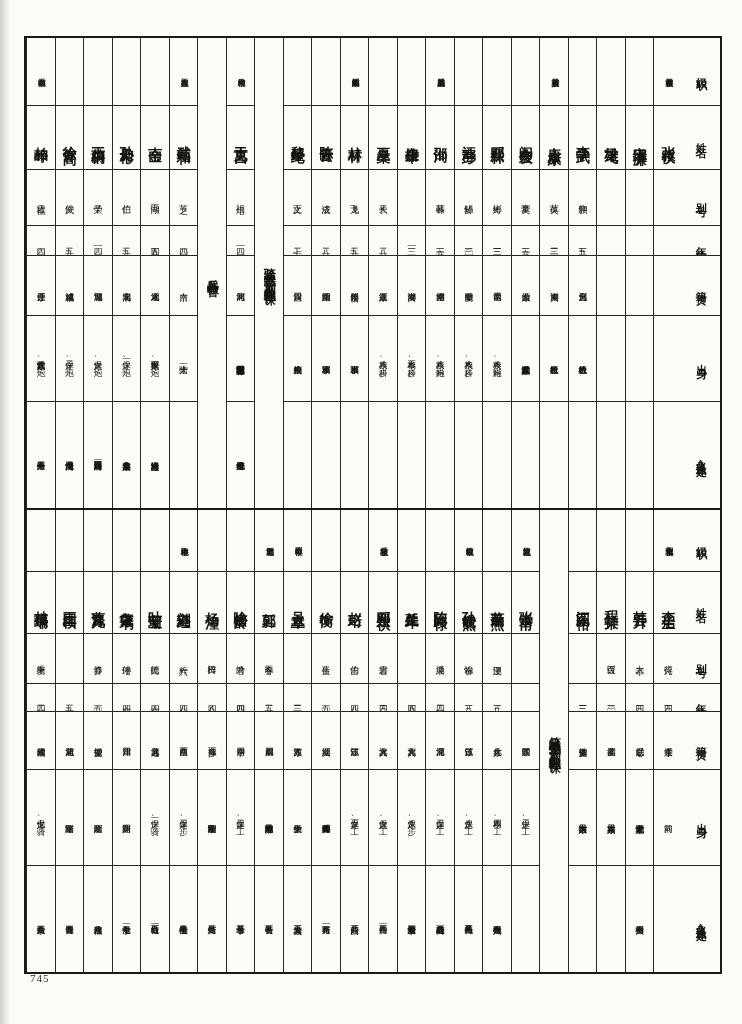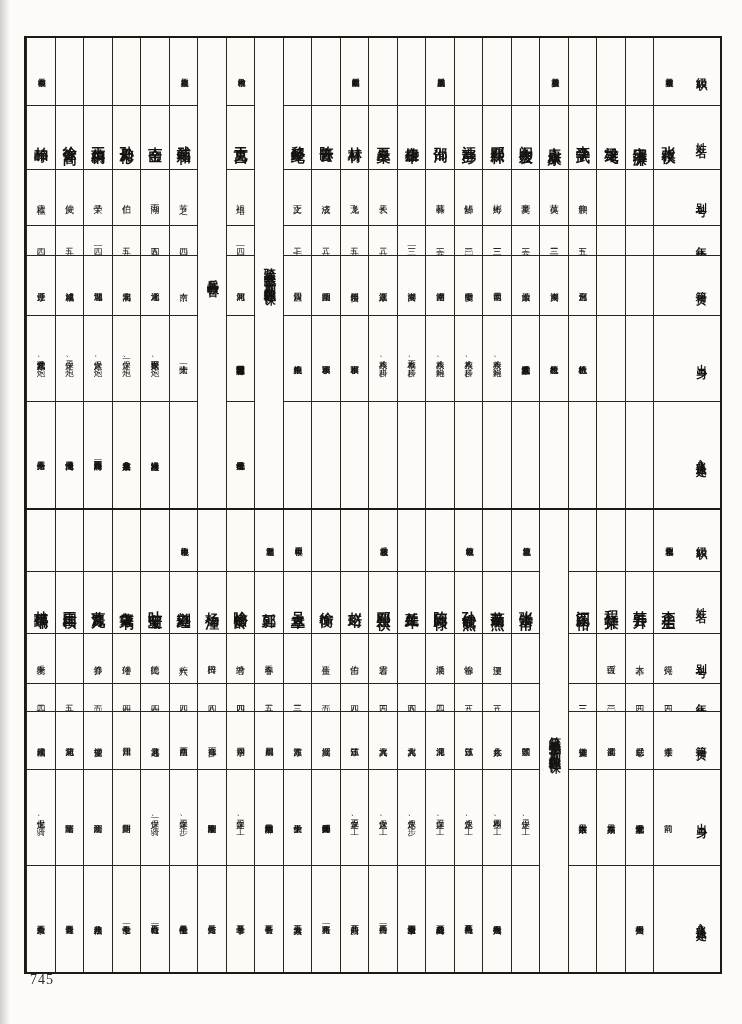--- a/index.html
+++ b/index.html
@@ -84,21 +84,21 @@
   .labels .cell .vtxt{font-size:11px;font-weight:700;letter-spacing:4px;}
   .labels .r-addr .vtxt{letter-spacing:2px;font-size:10.5px;}
 
   .col.section{background:#fcfbf8;}
   .col.section .cell{height:100%;flex:1;}
   .col.section .vtxt{font-size:12px;font-weight:700;letter-spacing:2px;line-height:1.15;}
 
   .page-number{
     position:absolute;
     left:30px;top:972px;
-    font-size:14px;
+    font-size:11px;
     letter-spacing:1px;
     color:#2c2a26;
     font-family:"Liberation Serif", serif;
   }
 </style>
 </head>
 <body>
 
 <div class="sheet">
   <div class="rtable t1" id="table-top">

